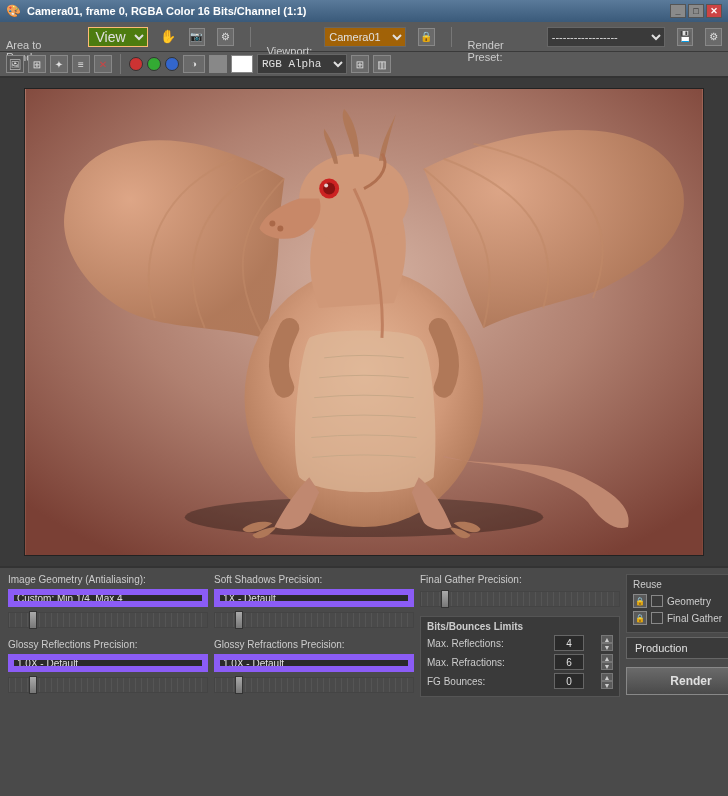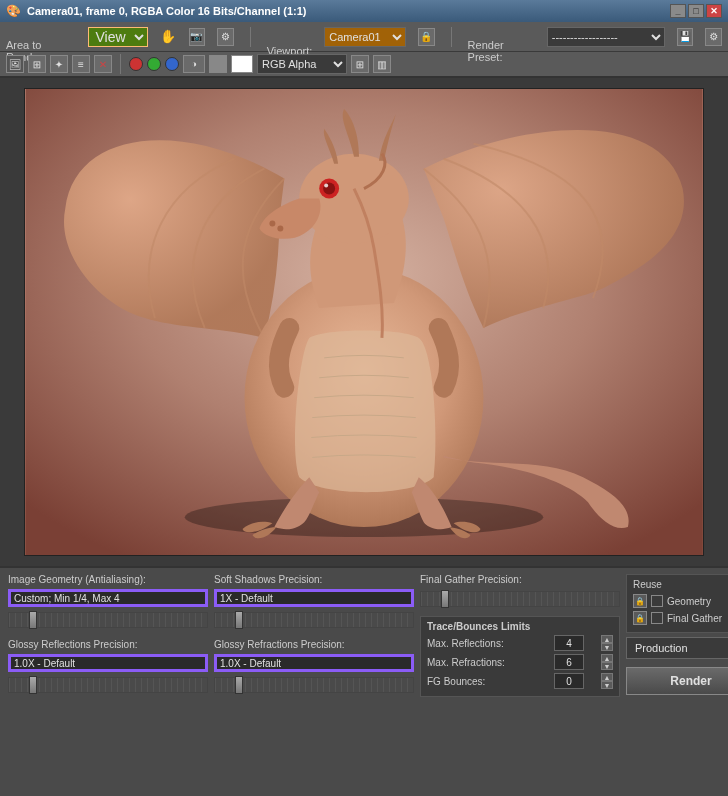--- a/index.html
+++ b/index.html
@@ -120,21 +120,21 @@
       flex-direction: column;
       gap: 3px;
     }
     .param-label {
       color: #ccc;
       font-size: 10px;
       margin-bottom: 1px;
     }
     .param-input {
       background: #2a2a2a;
-      border: 3px solid #8b5cf6;
+      border: 6px solid #8b5cf6;
       color: #e0e0e0;
       height: 18px;
       padding: 0 3px;
       font-size: 10px;
       width: 100%;
     }
     .slider-container {
       position: relative;
       height: 16px;
       background: repeating-linear-gradient(90deg, #555 0px, #555 1px, transparent 1px, transparent 6px);
@@ -283,20 +283,21 @@
       background: #777;
       margin: 0 4px;
     }
     .channel-select {
       background: #3a3a3a;
       color: #e0e0e0;
       border: 1px solid #666;
       height: 20px;
       font-size: 11px;
       width: 90px;
+      font-family: Liberation Mono, monospace;
     }
   </style>
 </head>
 <body>
 
 <div class="title-bar">
   <span style="margin-right:6px; font-size:12px;">🎨</span>
   <span>Camera01, frame 0, RGBA Color 16 Bits/Channel (1:1)</span>
   <div class="title-bar-buttons">
     <div class="title-btn">_</div>
@@ -476,21 +477,21 @@
       </div>
     </div>
 
     <div class="param-group">
       <span class="param-label">Final Gather Precision:</span>
       <div class="slider-container">
         <div class="slider-thumb" style="left:20px;"></div>
       </div>
 
       <div class="trace-box" style="margin-top:6px;">
-        <div class="trace-title">Trace/Bounces Limits</div>
+        <div class="trace-title">Bits/Bounces Limits</div>
 
         <div class="trace-row">
           <span class="trace-label">Max. Reflections:</span>
           <input class="spinner-input" value="4" style="">
           <div class="spinner-btns">
             <div class="spin-btn">▲</div>
             <div class="spin-btn">▼</div>
           </div>
         </div>
 

